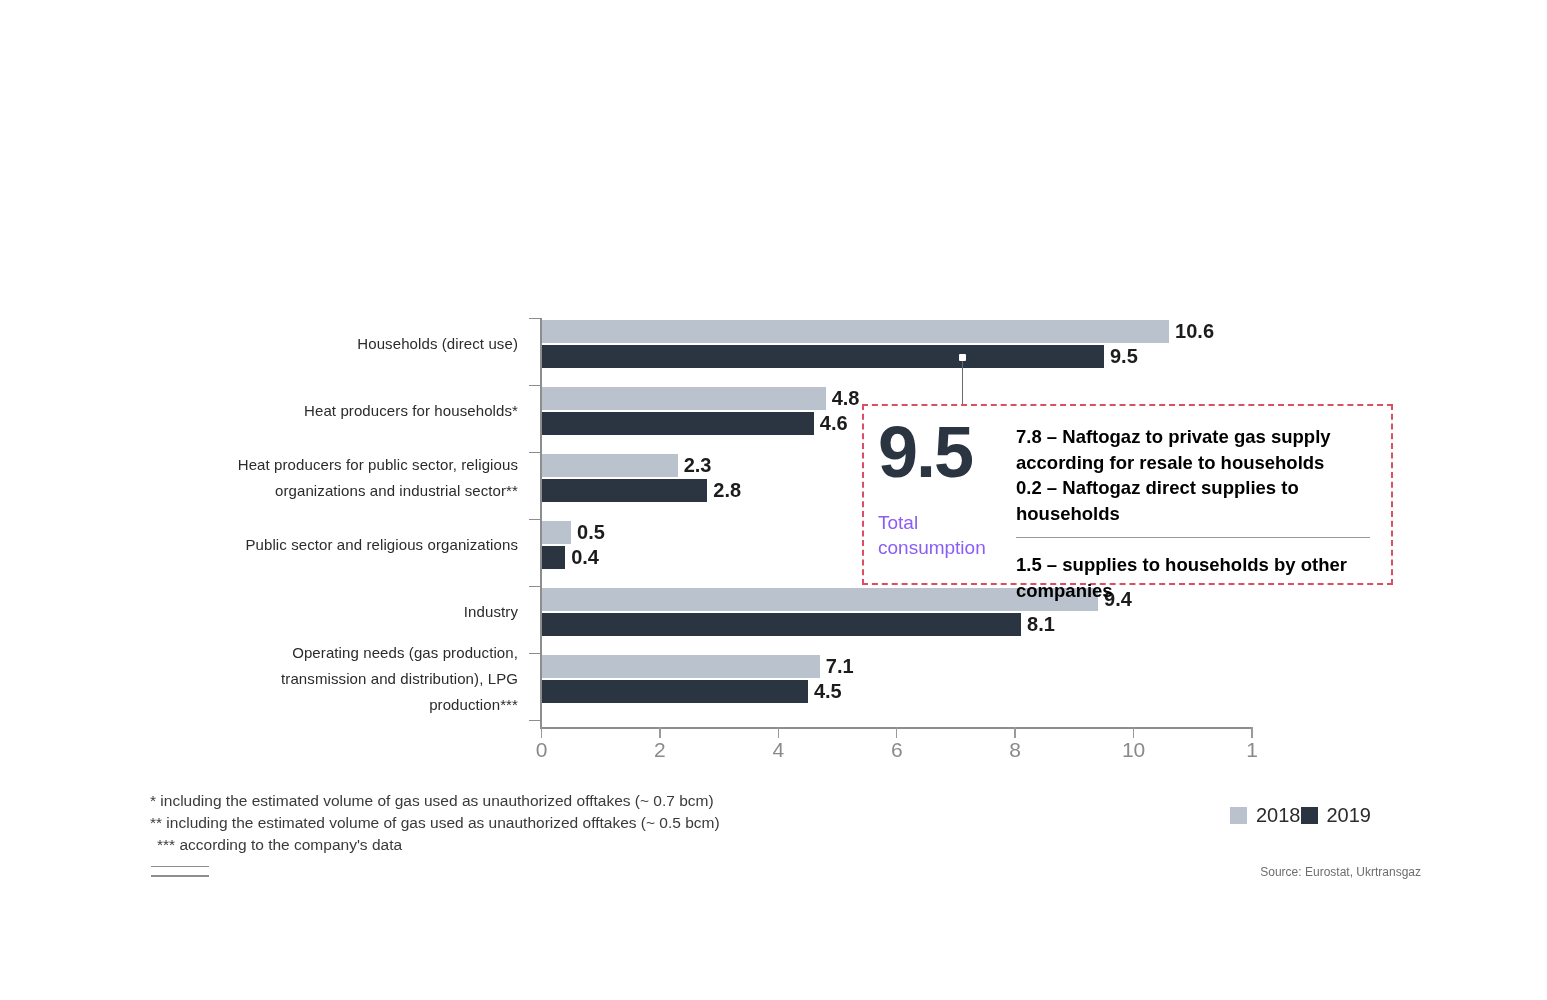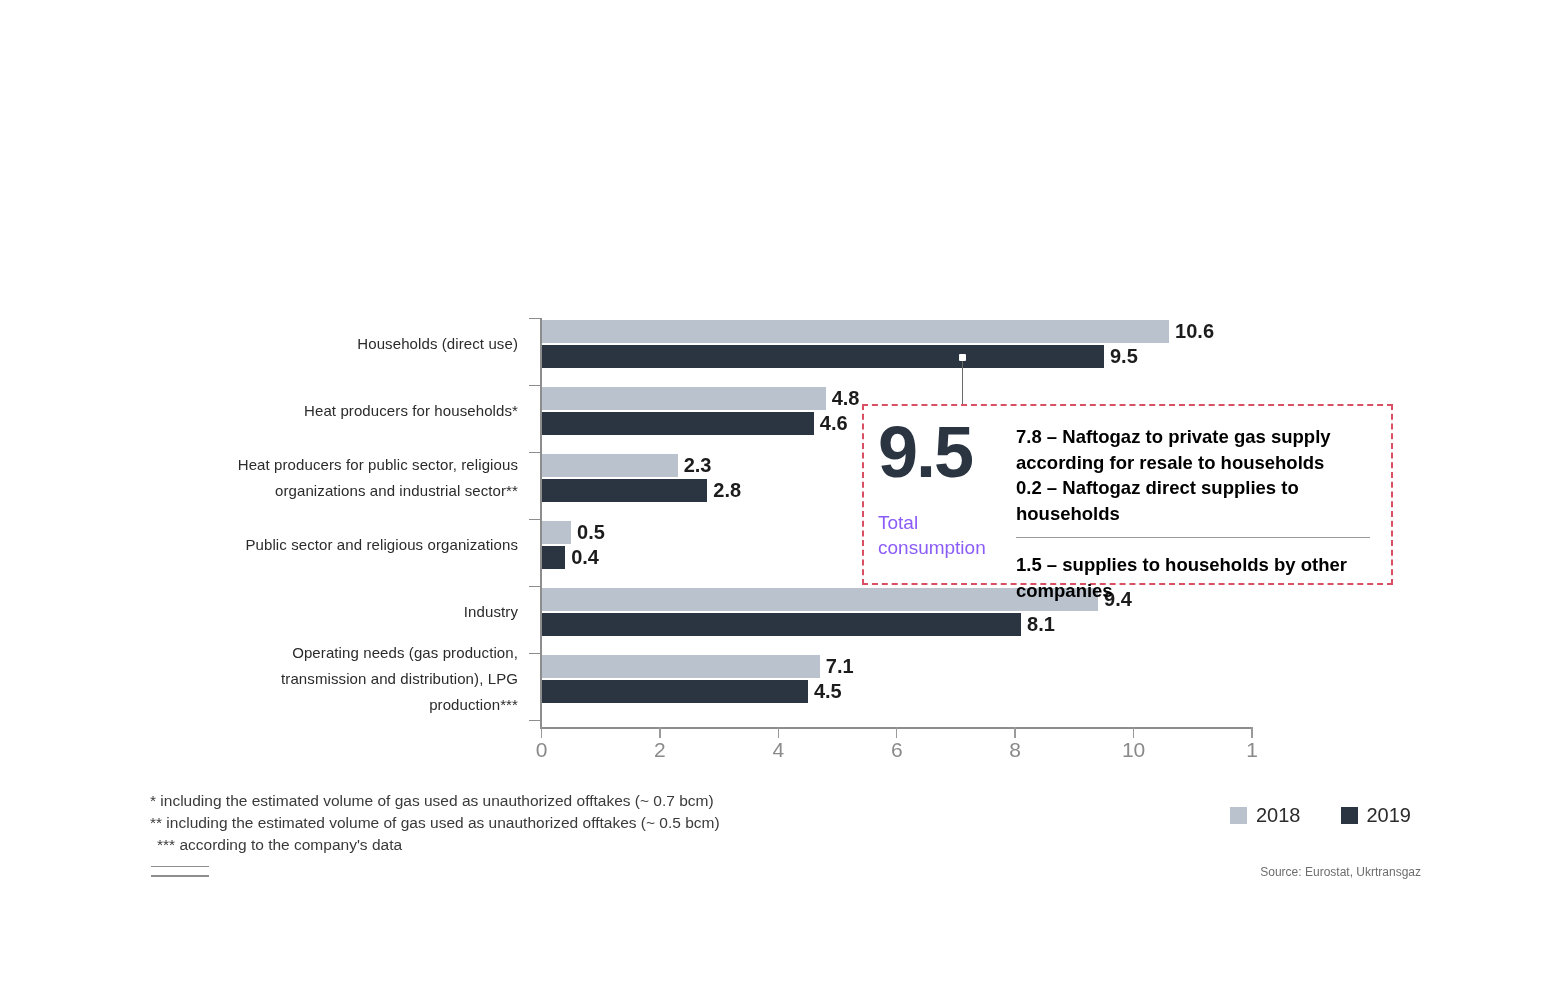--- a/index.html
+++ b/index.html
@@ -171,21 +171,20 @@
     background: #8e8e8e;
     margin-bottom: 8px;
   }
 
   
   #legend {
     position: absolute;
     left: 1230px; top: 804px;
     display: flex;
     align-items: center;
-    gap: 40px;
   }
   .legend-item {
     display: flex;
     align-items: center;
     gap: 9px;
   }
   .legend-swatch { width: 17px; height: 17px; }
   .legend-swatch.y2018 { background: #b9c2cd; }
   .legend-swatch.y2019 { background: #2b3542; }
   .legend-label {

